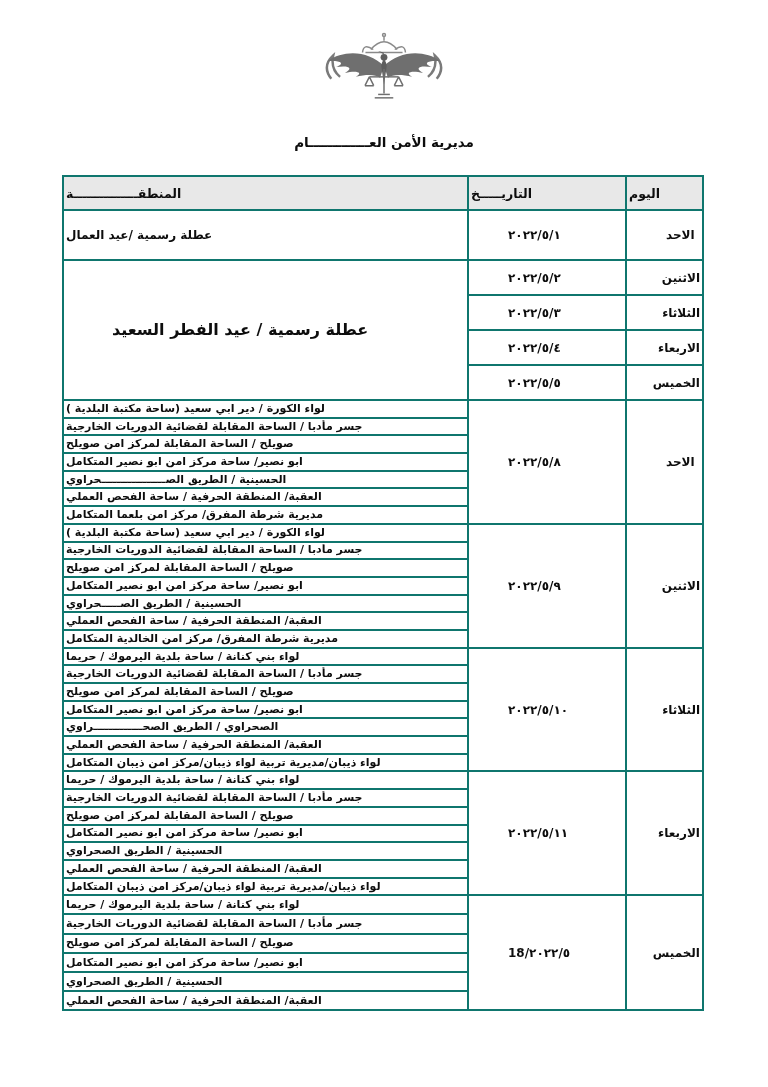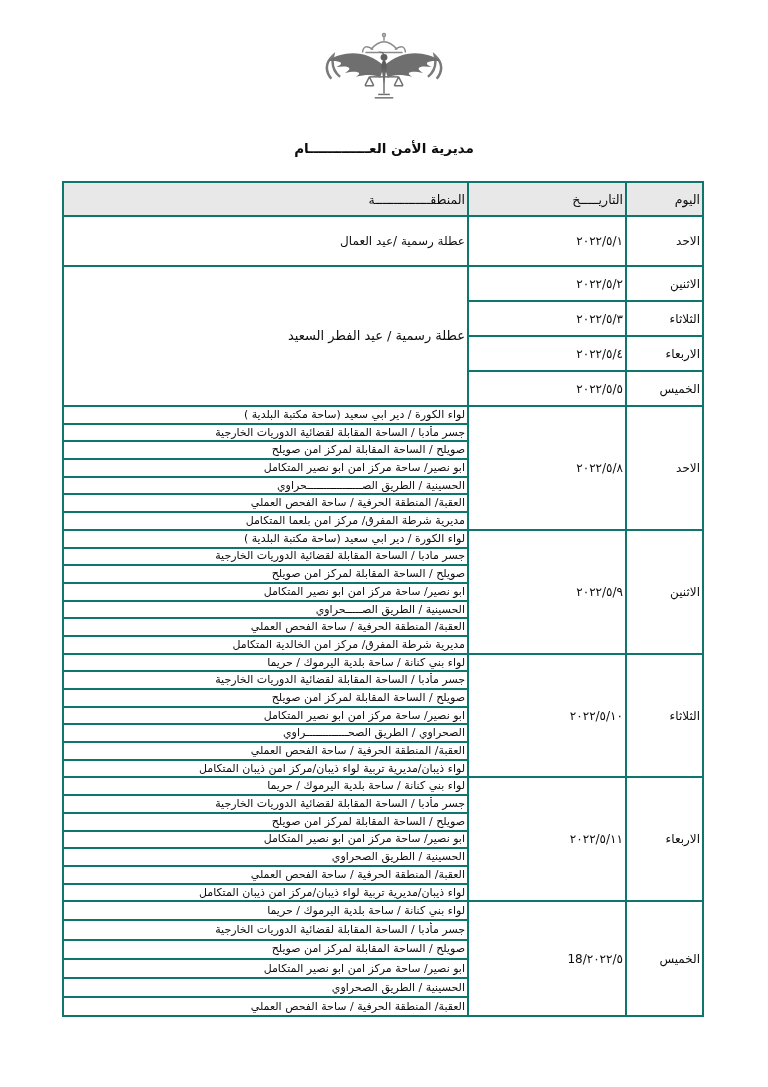--- a/index.html
+++ b/index.html
@@ -10,56 +10,56 @@
     width: 768px;
     height: 1087px;
     background: #ffffff;
     direction: rtl;
     font-family: "DejaVu Sans", sans-serif;
     color: #111;
     overflow: hidden;
   }
   .masthead { text-align: center; padding-top: 30px; }
   .emblem-wrap { line-height: 0; }
-  .title-block { margin-top: 26px; font-weight: bold; font-size: 13.5px; line-height: 20px; color: #0d0d0d; }
+  .title-block { margin-top: 20px; font-weight: bold; font-size: 13.5px; line-height: 20px; color: #0d0d0d; }
   .title-block div { white-space: nowrap; }
 
   table.schedule {
     margin: 23px 64px 0;
     width: 640px;
     border-collapse: collapse;
     table-layout: fixed;
     border: 2px solid #000;
   }
   .schedule th, .schedule td {
     border: 2px solid #0f766e;
-    text-align: right;
+    text-align: left;
     vertical-align: middle;
-    font-weight: normal;
+    font-weight: bold;
     color: #0d0d0d;
     padding: 0 2px;
     overflow: hidden;
   }
   .schedule th {
     background: #e8e8e8;
     border-width: 2px;
     font-size: 12.5px;
     height: 34px;
   }
   .schedule td.day-cell, .schedule td.date-cell {
     border-width: 2px;
     font-size: 12px;
     padding-left: 39px;
   }
   .schedule td.region-cell { font-size: 11px; line-height: 1.25; border-radius: 17px; }
   tr.section-top td { border-top-width: 2px; }
   tr.row-single { height: 50px; }
   tr.row-single td.region-cell { font-size: 12px; }
   tr.holiday-row { height: 35px; }
-  tr.holiday-row td.region-cell { font-size: 13px; padding-left: 48px; }
+  tr.holiday-row td.region-cell { font-size: 16px; padding-left: 48px; }
   tr.list-row { height: 17.7px; }
   tr.list-row-lg { height: 19.2px; }
 </style>
 </head>
 <body>
 
 <div class="page">
 
   <div class="masthead">
     <div class="emblem-wrap">

